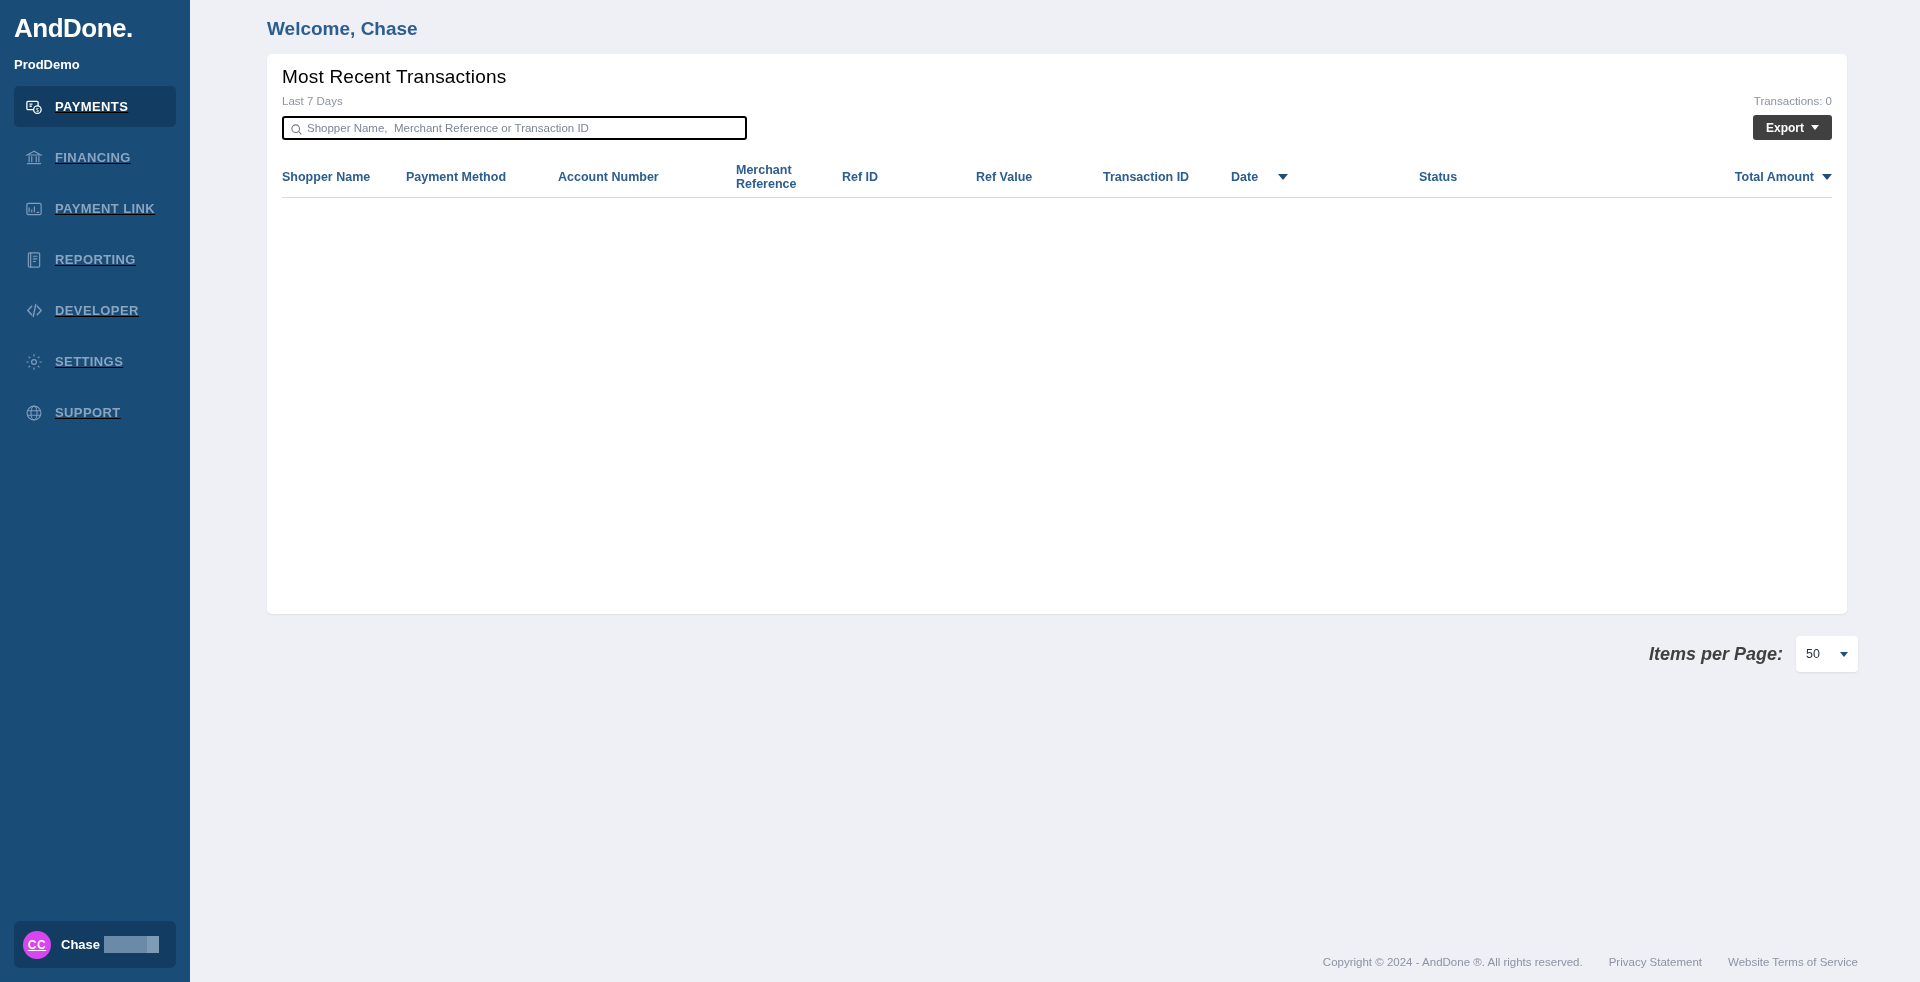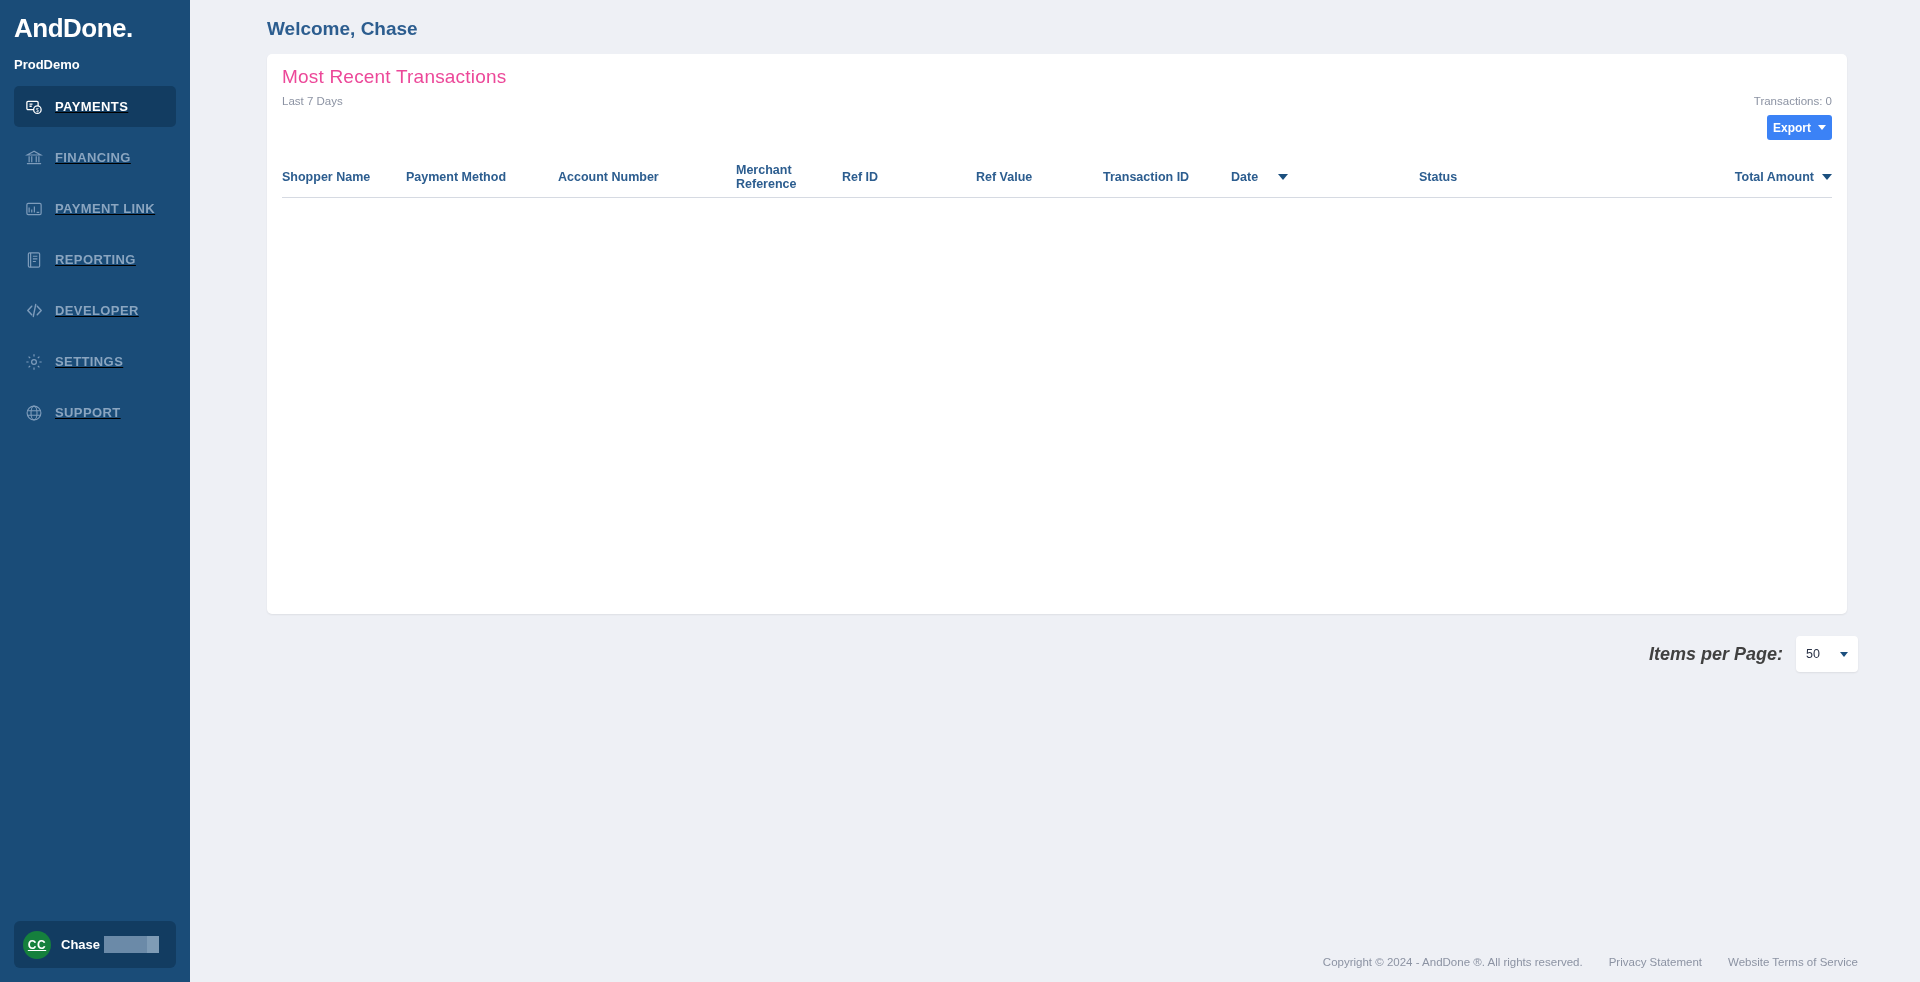--- a/index.html
+++ b/index.html
@@ -81,21 +81,21 @@
     border-radius: 6px;
     display: flex;
     align-items: center;
     padding-left: 9px;
     cursor: pointer;
   }
   .avatar {
     width: 28px;
     height: 28px;
     border-radius: 50%;
-    background: #15803d;
+    background: #d946ef;
     color: #ffffff;
     font-size: 12px;
     font-weight: 700;
     display: flex;
     align-items: center;
     justify-content: center;
     letter-spacing: 0.5px;
     text-decoration: underline;
   }
   .profile-name {
@@ -133,21 +133,21 @@
     height: 560px;
     background: #ffffff;
     border-radius: 5px;
     box-shadow: 0 1px 2px rgba(0,0,0,0.07);
   }
   .card-title {
     position: absolute;
     left: 15px;
     top: 12px;
     font-size: 19px;
-    color: #ec4899;
+    color: #000000;
     font-weight: 400;
     letter-spacing: 0.2px;
   }
   .card-sub {
     position: absolute;
     left: 15px;
     top: 41px;
     font-size: 11.5px;
     color: #8c93a3;
   }
@@ -183,27 +183,27 @@
     width: 420px;
     background: transparent;
   }
   .search-input::placeholder { color: #7d8594; }
 
   .export-btn {
     position: absolute;
     right: 15px;
     top: 61px;
     height: 25px;
-    background: #3b82f6;
+    background: #404040;
     color: #ffffff;
     font-size: 12px;
     font-weight: 700;
     border: none;
     border-radius: 3px;
-    padding: 0 6px;
+    padding: 0 13px;
     display: flex;
     align-items: center;
     gap: 7px;
     cursor: pointer;
     font-family: "Liberation Sans", sans-serif;
   }
   .caret-down {
     width: 0; height: 0;
     border-left: 4px solid transparent;
     border-right: 4px solid transparent;
@@ -400,20 +400,29 @@
   <main class="main">
 
     <div class="welcome">Welcome, Chase</div>
 
     <section class="card">
 
       <div class="card-title">Most Recent Transactions</div>
       <div class="card-sub">Last 7 Days</div>
       <div class="txn-count">Transactions: 0</div>
 
+      <div class="search-box">
+        <span class="search-icon">
+          <svg width="13" height="13" viewBox="0 0 24 24" fill="none" stroke="currentColor" stroke-width="2">
+            <circle cx="10.5" cy="10.5" r="7"></circle>
+            <path d="M15.6 15.6 21 21"></path>
+          </svg>
+        </span>
+        <input class="search-input" type="text" placeholder="Shopper Name,  Merchant Reference or Transaction ID" style="">
+      </div>
 
       <button class="export-btn">
         <span>Export</span>
         <span class="caret-down"></span>
       </button>
 
       <div class="table-head">
         <div class="th" style="width:124px">
           <span>Shopper Name</span>
         </div>

